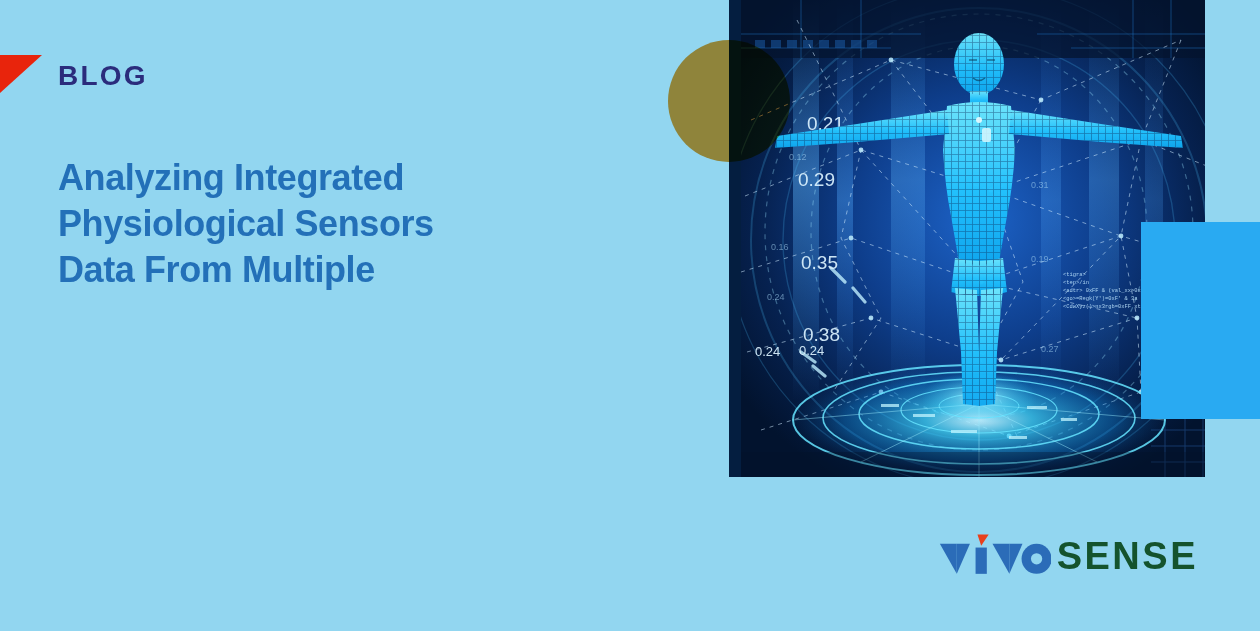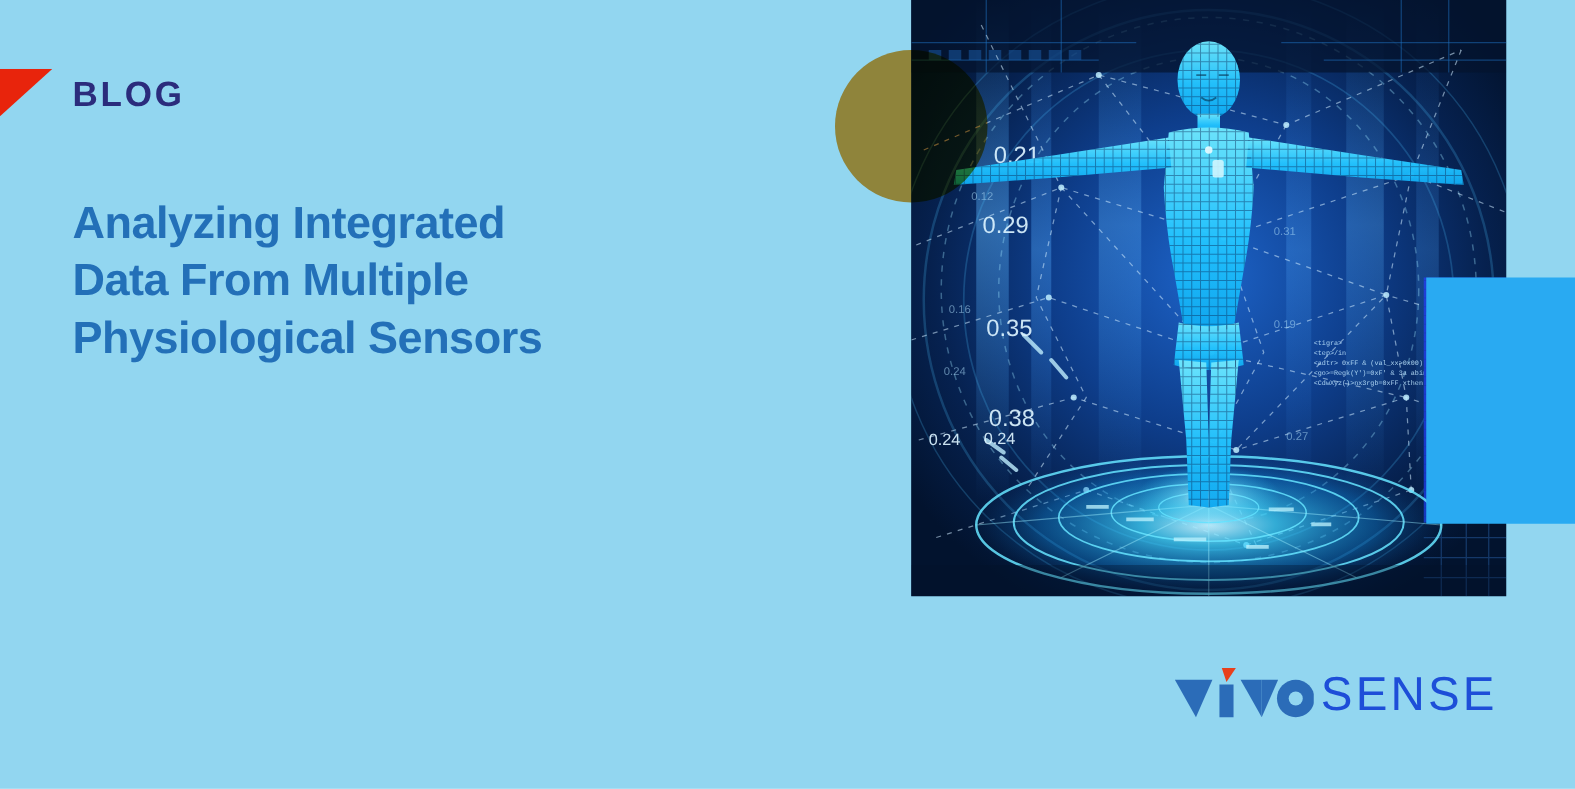--- a/index.html
+++ b/index.html
@@ -36,20 +36,21 @@
     color:#2370B8;
   }
   #headline .ln { display:block; white-space:nowrap; }
 
   
   #hero-panel {
     position:absolute; left:729px; top:0;
     width:476px; height:477px;
     overflow:hidden;
     background:#041E40;
+    padding-left:12px;
   }
   #hero-svg { display:block; width:476px; height:477px; }
 
   
   #accent-circle {
     position:absolute; left:668px; top:40px;
     width:122px; height:122px;
     border-radius:50%;
     background:#F99D3E;
     mix-blend-mode:multiply;
@@ -63,38 +64,38 @@
   }
 
   
   #logo {
     position:absolute; left:938px; top:530px;
     width:260px; height:52px;
     display:flex; align-items:center;
   }
   #logo-mark { display:block; }
   #logo-word {
-    font-size:38px; font-weight:400;
+    font-size:38px; font-weight:700;
     letter-spacing:2.5px;
-    color:#1d4ed8;
+    color:#14532d;
     margin-left:6px;
     line-height:1;
   }
 </style>
 </head>
 <body>
 
 <div id="corner-flag"></div>
 
 <div id="eyebrow">BLOG</div>
 
 <h1 id="headline">
   <span class="ln">Analyzing Integrated</span>
+  <span class="ln">Physiological Sensors</span>
   <span class="ln">Data From Multiple</span>
-  <span class="ln">Physiological Sensors</span>
 </h1>
 
 <div id="hero-panel">
 <svg id="hero-svg" viewBox="0 0 476 477" xmlns="http://www.w3.org/2000/svg">
   <defs>
     <radialGradient id="gBack" cx="50%" cy="46%" r="62%">
       <stop offset="0%" stop-color="#1D63C8"></stop>
       <stop offset="42%" stop-color="#0E3E8C"></stop>
       <stop offset="75%" stop-color="#06214F"></stop>
       <stop offset="100%" stop-color="#02132E"></stop>

